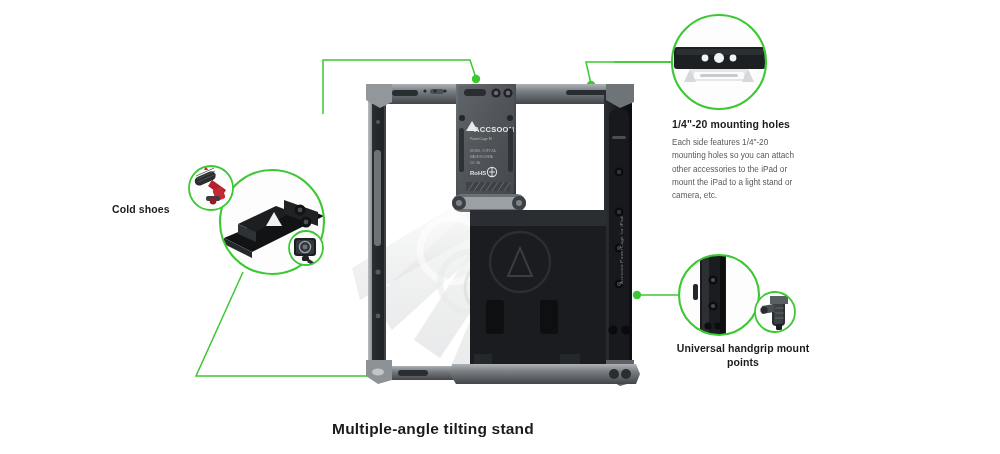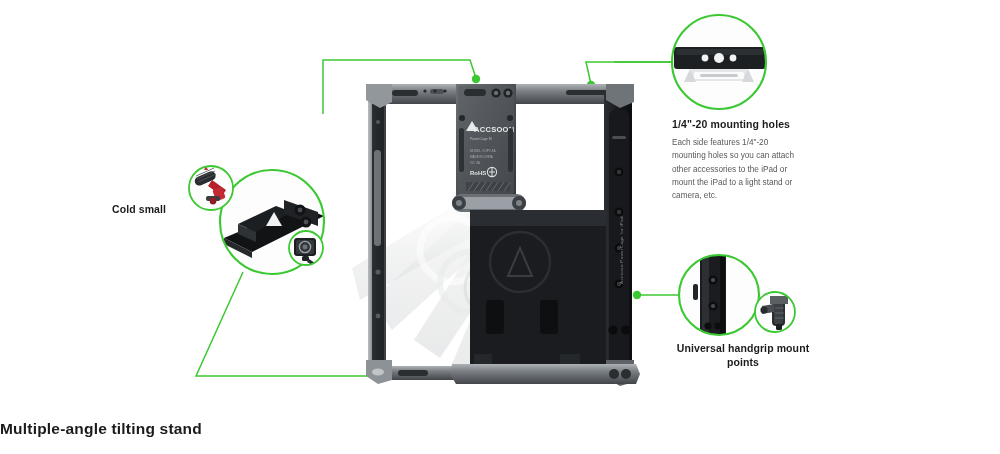--- a/index.html
+++ b/index.html
@@ -23,21 +23,21 @@
   .callout .body{
     font-size:8.2px;color:#58585a;line-height:1.62;margin:0;
   }
   #callout-mounting{left:672px;top:118px;width:122px;}
   #callout-coldshoes{left:112px;top:203px;width:118px;}
   #callout-handgrip{left:668px;top:341px;width:150px;text-align:center;}
   #callout-handgrip .ttl{margin:0;line-height:1.35;}
 
   
   #caption{
-    position:absolute;left:0;top:420px;width:866px;
+    position:absolute;left:0;top:420px;width:866px;text-align:center;
     font-size:15.5px;font-weight:bold;color:#1b1b1b;letter-spacing:.2px;
   }
 </style>
 </head>
 <body>
 
 <div id="stage">
 
   <svg id="artwork" viewBox="0 0 1000 454">
     <defs>
@@ -330,21 +330,21 @@
       <circle cx="775" cy="312" r="20" fill="none" stroke="#3cc832" stroke-width="1.8"></circle>
     </g>
   </svg>
 
   <div class="callout" id="callout-mounting">
     <p class="ttl">1/4"-20 mounting holes</p>
     <p class="body">Each side features 1/4"-20 mounting holes so you can attach other accessories to the iPad or mount the iPad to a light stand or camera, etc.</p>
   </div>
 
   <div class="callout" id="callout-coldshoes">
-    <p class="ttl">Cold small</p>
+    <p class="ttl">Cold shoes</p>
   </div>
 
   <div class="callout" id="callout-handgrip">
     <p class="ttl">Universal handgrip mount points</p>
   </div>
 
   <div id="caption">Multiple-angle tilting stand</div>
 
 </div>
 

